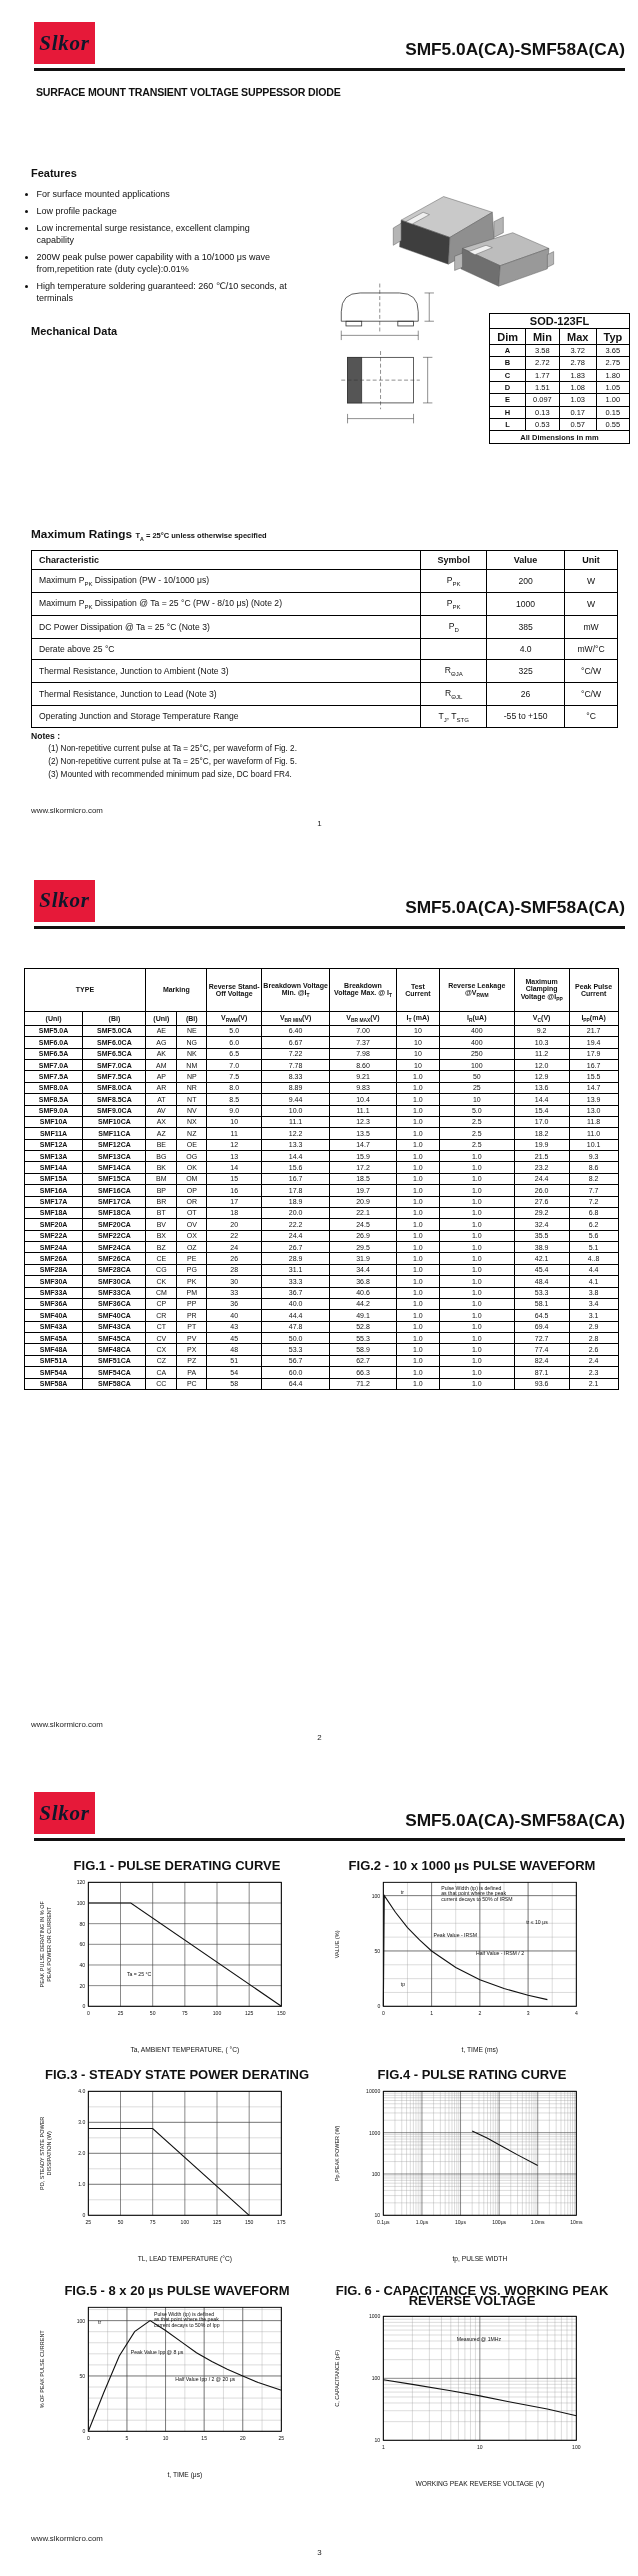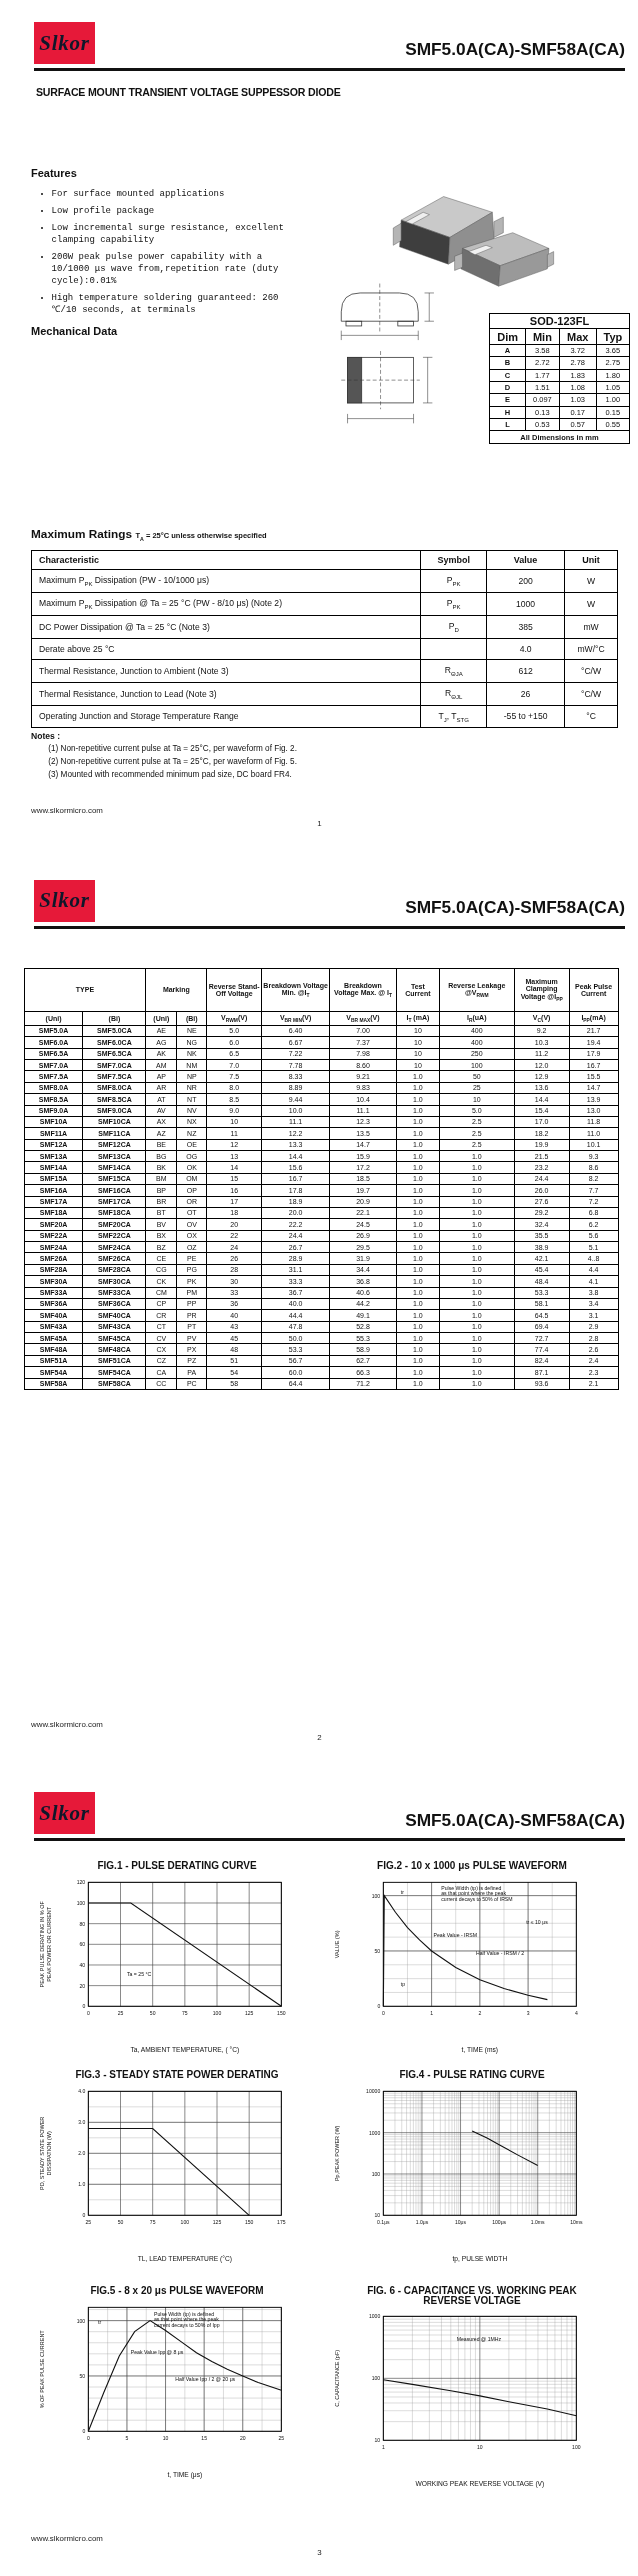--- a/index.html
+++ b/index.html
@@ -25,21 +25,21 @@
   #p2 .furl{top:864px;} #p2 .fnum{top:877px;}
   #p3 .furl{top:759px;}  #p3 .fnum{top:773px;}
 
   
   .subtitle{position:absolute;left:36px;top:86px;font-size:10.6px;font-weight:bold;letter-spacing:-0.2px;}
   .sechead{position:absolute;font-size:11px;font-weight:bold;}
   #features-h{left:31px;top:167px;}
   #mech-h{left:31px;top:325px;}
   .blist{position:absolute;margin:0;padding:0 0 0 12.6px;font-size:9px;line-height:1.3;}
   .blist li{margin-bottom:5.5px;}
-  #features-list{left:39px;top:189px;width:251px;font-family:Liberation Mono, monospace;}
+  #features-list{left:24px;top:189px;width:251px;}
   #mechanical-list{left:39px;top:346px;width:259px;}
 
   #pkg3d{position:absolute;left:387px;top:187px;}
   #pkg-outline{position:absolute;left:324px;top:277px;}
 
   table{border-collapse:collapse;}
   td,th{border:0.8px solid #000;}
 
   .dimtab{position:absolute;left:489px;top:313px;width:141px;font-size:7.5px;text-align:center;}
   .dimtab th{font-size:11px;padding:1.2px 1.6px;}
@@ -65,21 +65,21 @@
   .spectab th{font-size:7px;padding:1.6px 0.8px;vertical-align:middle;}
   .spectab thead tr:first-child th{height:39px;}
   .spectab td{padding:0.9px 0.8px;height:8.6px;}
   .spectab td.b{font-weight:bold;}
 
   
   .figcell{position:absolute;width:284px;}
   #figc1{left:35px;top:86px;} #figc2{left:330px;top:86px;}
   #figc3{left:35px;top:295px;} #figc4{left:330px;top:295px;}
   #figc5{left:35px;top:511px;} #figc6{left:330px;top:511px;}
-  .figtitle{min-height:11.8px;text-align:center;font-size:10px;font-weight:bold;
+  .figtitle{min-height:11.8px;text-align:center;font-size:13px;font-weight:bold;
             white-space:pre-line;line-height:10.2px;margin-bottom:3.1px;}
   .figcell svg{display:block;margin:0 auto;}
   svg text{font-family:"Liberation Sans","DejaVu Sans",sans-serif;}
 </style>
 </head>
 <body>
 
 <div class="doc">
 
   <section class="page" id="p1">
@@ -243,21 +243,21 @@
           </tr>
           <tr>
             <td class="left">Derate above  25 °C</td>
             <td></td>
             <td>4.0</td>
             <td>mW/°C</td>
           </tr>
           <tr>
             <td class="left">Thermal Resistance, Junction to Ambient  (Note 3)</td>
             <td>R<sub>ΘJA</sub></td>
-            <td>612</td>
+            <td>325</td>
             <td>°C/W</td>
           </tr>
           <tr>
             <td class="left">Thermal Resistance, Junction to Lead   (Note 3)</td>
             <td>R<sub>ΘJL</sub></td>
             <td>26</td>
             <td>°C/W</td>
           </tr>
           <tr>
             <td class="left">Operating Junction and Storage Temperature Range</td>

